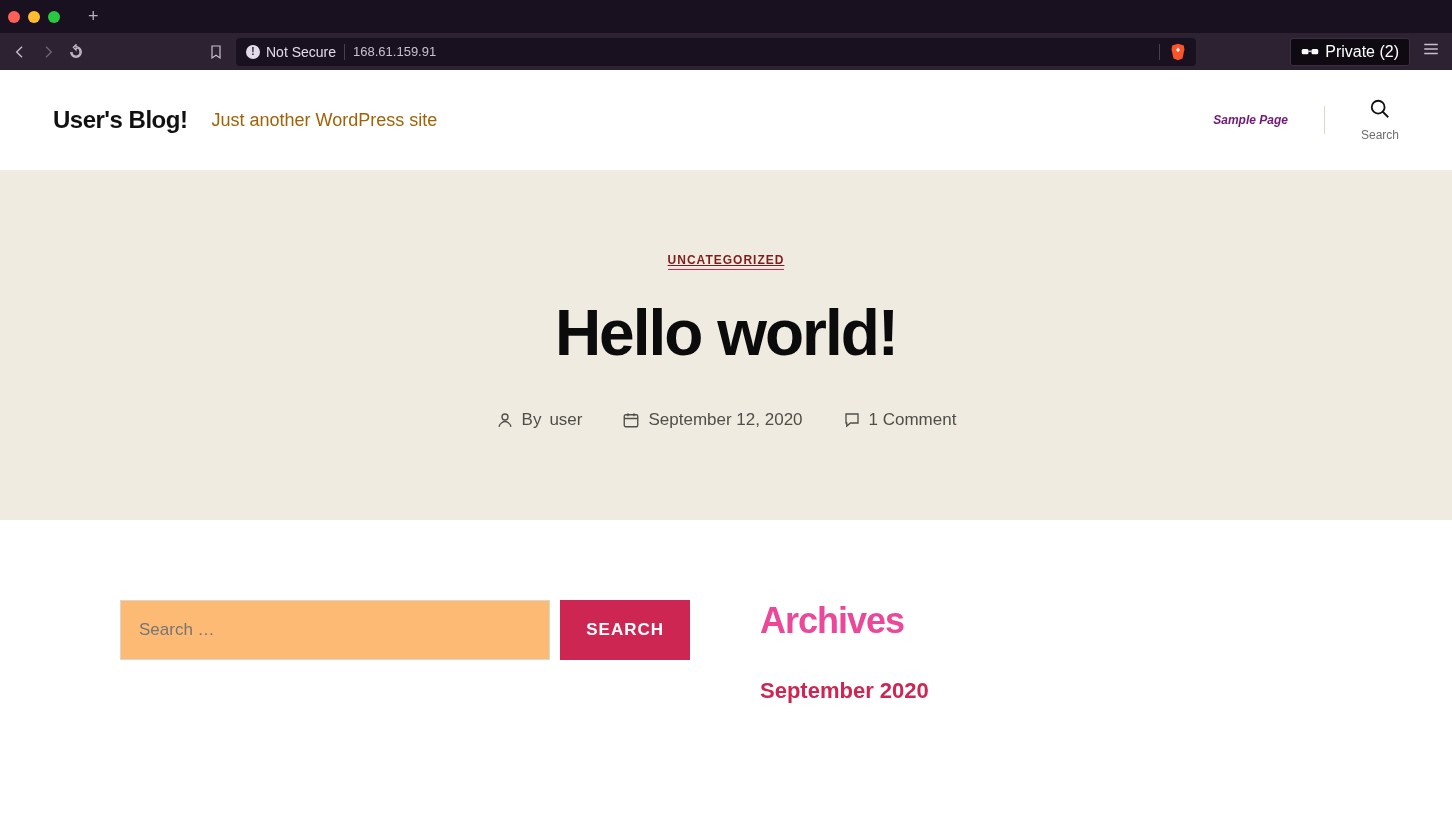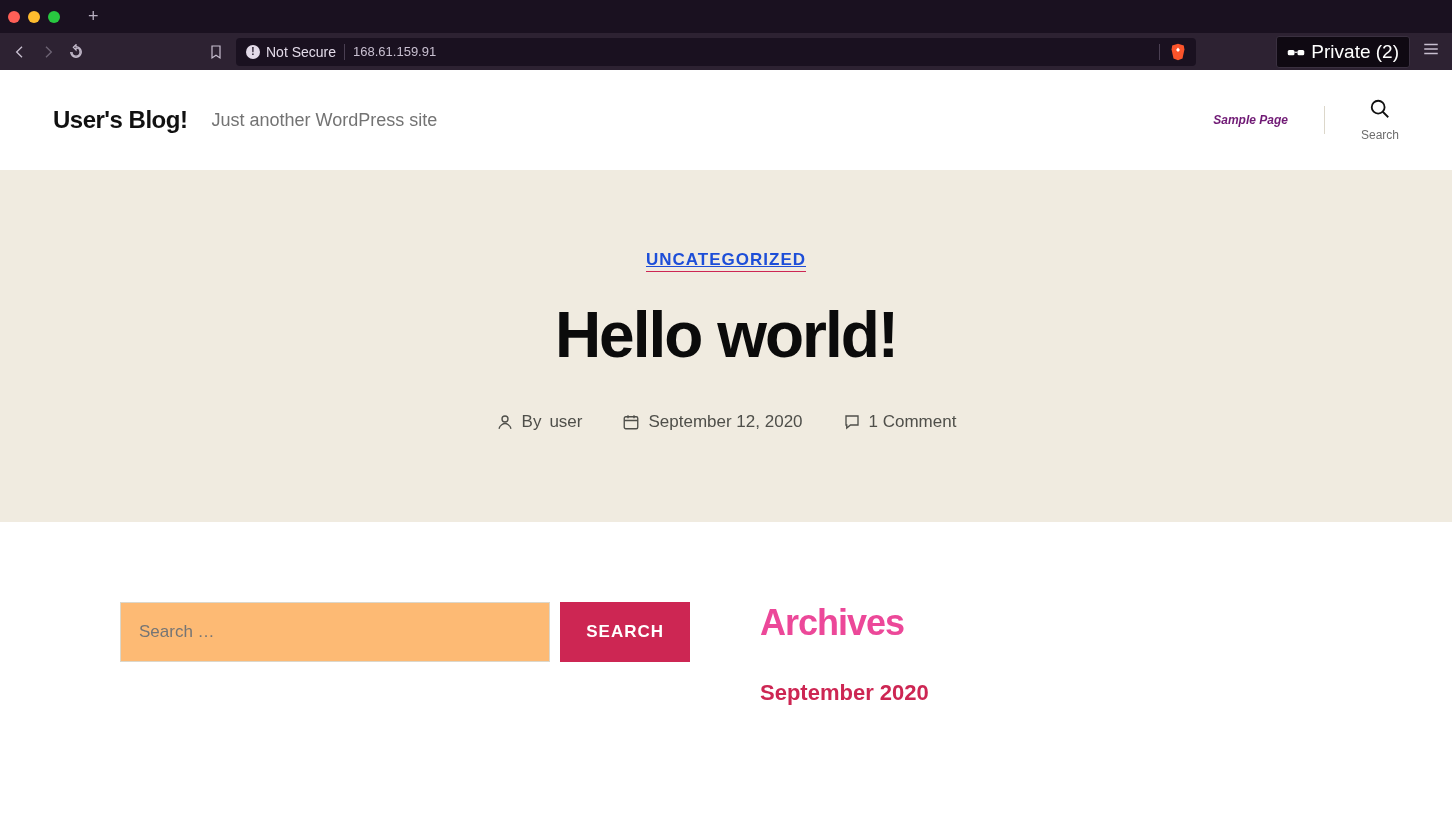--- a/index.html
+++ b/index.html
@@ -91,21 +91,21 @@
 .warn-circ {
   width: 14px; height: 14px; border-radius: 50%;
   background: #e3dbe9; color: #1a1120;
   display: inline-flex; align-items: center; justify-content: center;
   font-size: 10px; font-weight: bold;
 }
 .vsep { width: 1px; height: 16px; background: #4a3f52; }
 .private-pill {
   background: #0f0912;
   color: #fff;
-  font-size: 19px;
+  font-size: 16px;
   padding: 4px 10px;
   border-radius: 3px;
   display: flex;
   align-items: center;
   gap: 6px;
   border: 1px solid #3a3040;
   margin-left: auto;
 }
 .hamburger { color: #c8bfd0; font-size: 18px; cursor: pointer; }
 .brave-shield { display:inline-flex; }
@@ -122,21 +122,21 @@
   border-bottom: 0;
 }
 .site-title {
   font-size: 24px;
   font-weight: 700;
   color: #111;
   letter-spacing: -0.5px;
 }
 .site-tagline {
   font-size: 18px;
-  color: #737373;
+  color: #a16207;
   margin-left: 24px;
 }
 .site-nav {
   margin-left: auto;
   display: flex;
   align-items: center;
   gap: 36px;
 }
 .site-nav a {
   color: #701a75;
@@ -151,22 +151,22 @@
   cursor: pointer;
 }
 .search-toggle .lbl { font-size: 12px; color: #6d6d6d; }
 
 .hero {
   background: #f0ebe0;
   padding: 80px 40px 90px;
   text-align: center;
 }
 .cat-label {
-  color: #1d4ed8;
-  font-size: 17px;
+  color: #7f1d1d;
+  font-size: 12px;
   font-weight: 700;
   letter-spacing: 1px;
   border-bottom: 1px solid #cd2653;
   padding-bottom: 2px;
 }
 .post-title {
   font-size: 64px;
   font-weight: 800;
   color: #0b0b0b;
   margin-top: 28px;

